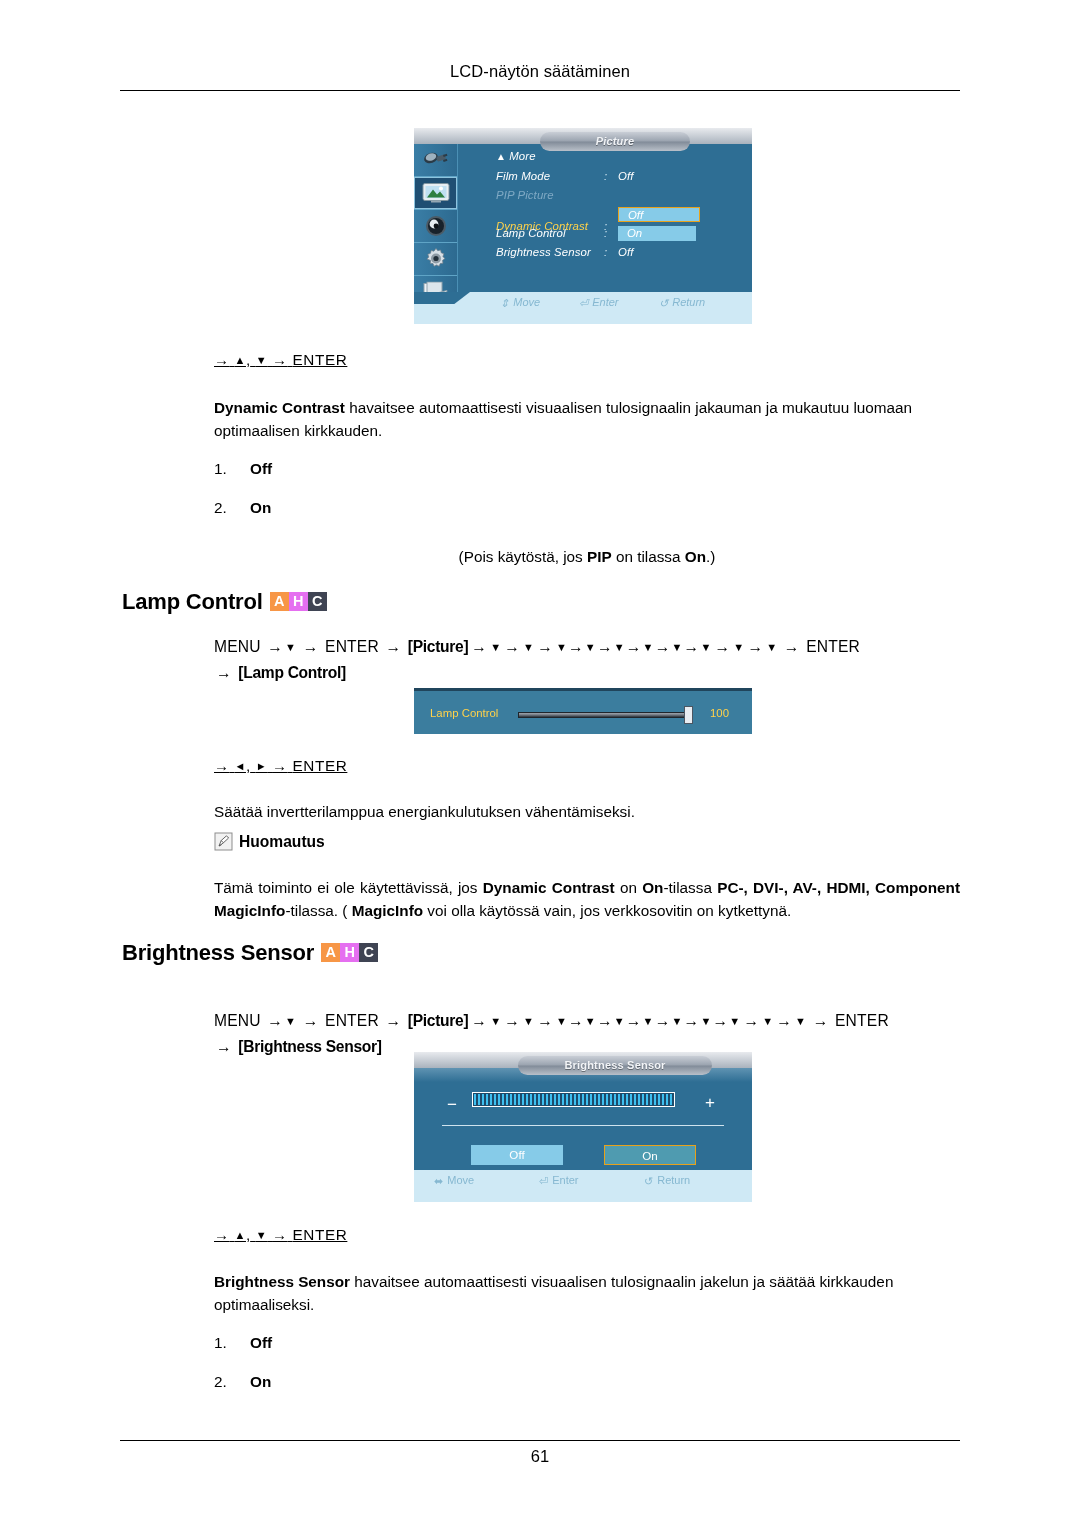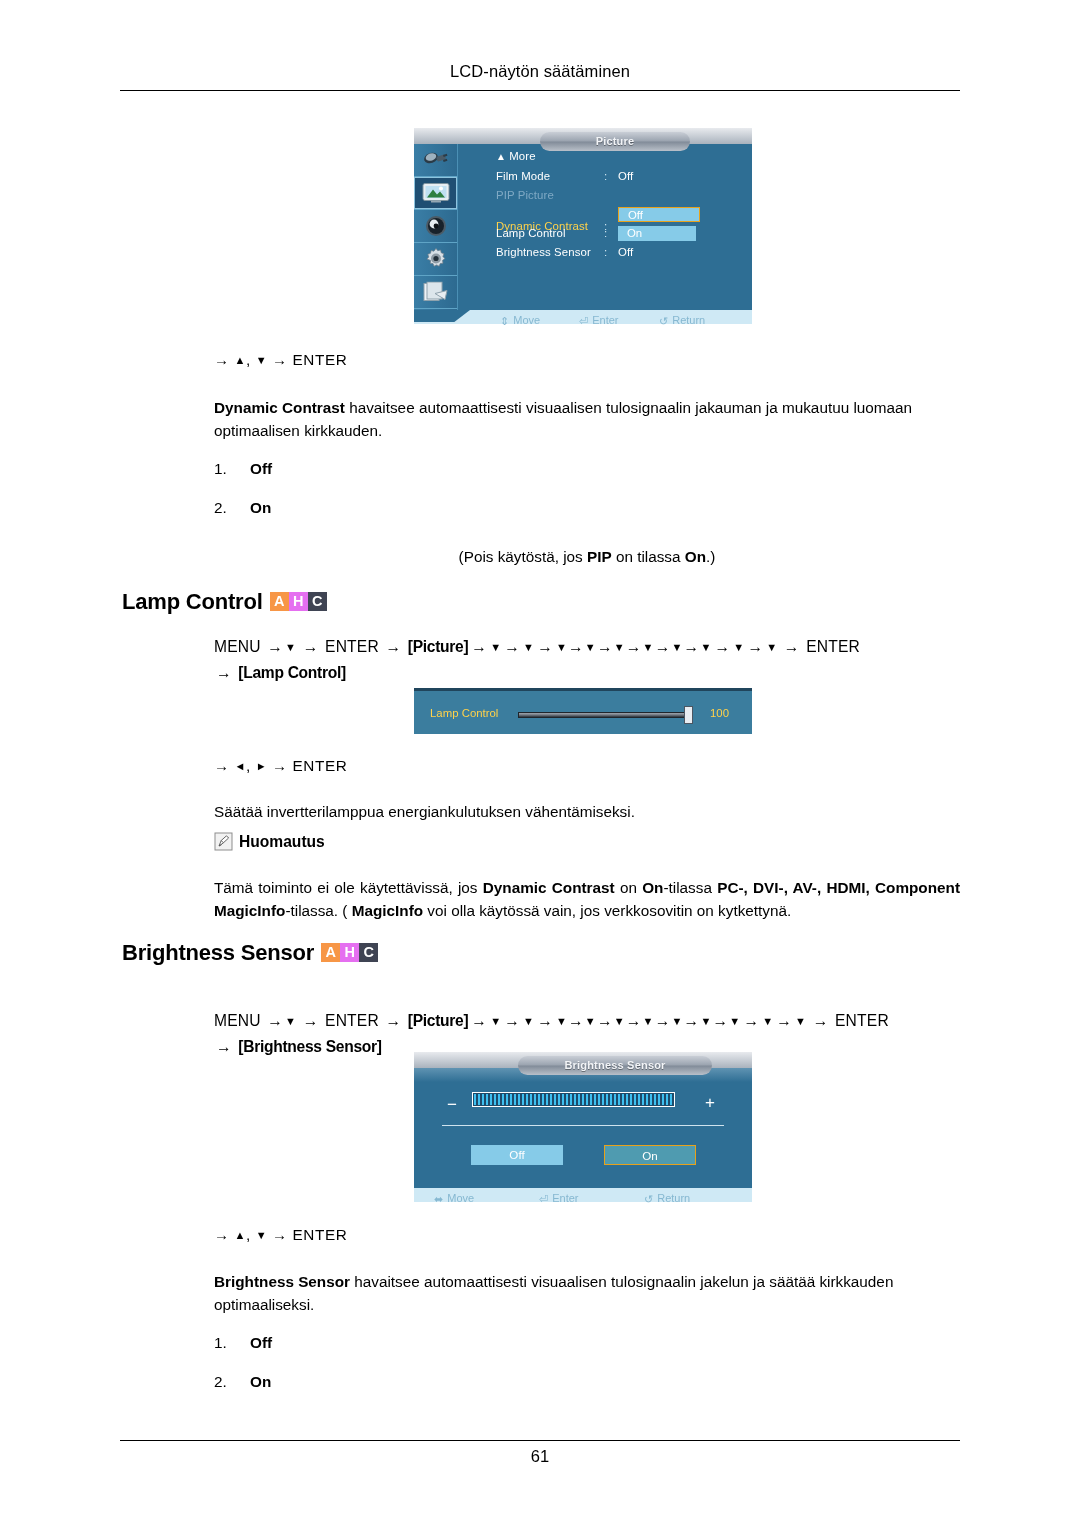--- a/index.html
+++ b/index.html
@@ -71,20 +71,21 @@
     margin: 0;
     font-size: 15.3px;
     line-height: 23px;
   }
   p.para.justify { text-align: justify; text-justify: inter-word; }
   .b { font-weight: bold; }
 
   .keyline {
     font-size: 15.3px;
     letter-spacing: .6px;
+    text-decoration: underline;
   }
   .arrow { font-size: 15px; }
   .tri-down { font-size: 11px; vertical-align: 1px; }
   .tri-up   { font-size: 11px; vertical-align: 1px; }
   .tri-left, .tri-right { font-size: 11px; vertical-align: 1px; }
 
   
   .numlist { margin: 0; padding: 0; list-style: none; }
   .numlist li {
     font-size: 15.3px;
@@ -140,20 +141,21 @@
     position: absolute;
     background: #2f6f95;
     box-sizing: border-box;
   }
 
   
   #osd-picture {
     left: 414px; top: 128px;
     width: 338px; height: 196px;
     background: linear-gradient(to bottom, #bfc9d3 0px, #bfc9d3 16px, #2e6e94 16px, #2e6e94 100%);
+    font-style: italic;
   }
   .osd-topbar {
     position: absolute; left: 0; top: 0; width: 100%; height: 16px;
     background: linear-gradient(to bottom, #e8eaee, #a9b2bd);
   }
   .osd-title-pill {
     position: absolute;
     height: 19px;
     border-radius: 10px;
     background: linear-gradient(to bottom, #c9ced6 0%, #9aa3af 48%, #818b98 52%, #b9c0c9 100%);
@@ -201,21 +203,21 @@
     height: 15px;
     line-height: 15px;
     font-size: 11.4px;
     padding-left: 9px;
     box-sizing: border-box;
   }
   .val-box.cyan   { background: #86cbe8; color: #ffffff; }
   .val-box.cyan.sel { border: 1.5px solid #e8a21b; color: #ffffff; }
 
   .osd-footbar {
-    position: absolute; left: 0; right: 0; bottom: 0; height: 14px;
+    position: absolute; left: 0; right: 0; bottom: 0; height: 32px;
     background: #cfe9f5;
   }
   .osd-footbar .cut {
     position: absolute; left: 0; top: 0; width: 56px; height: 12px;
     background: #2e6e94;
     clip-path: polygon(0 0, 100% 0, 72% 100%, 0 100%);
   }
   .foot-item {
     position: absolute;
     top: 4px;

